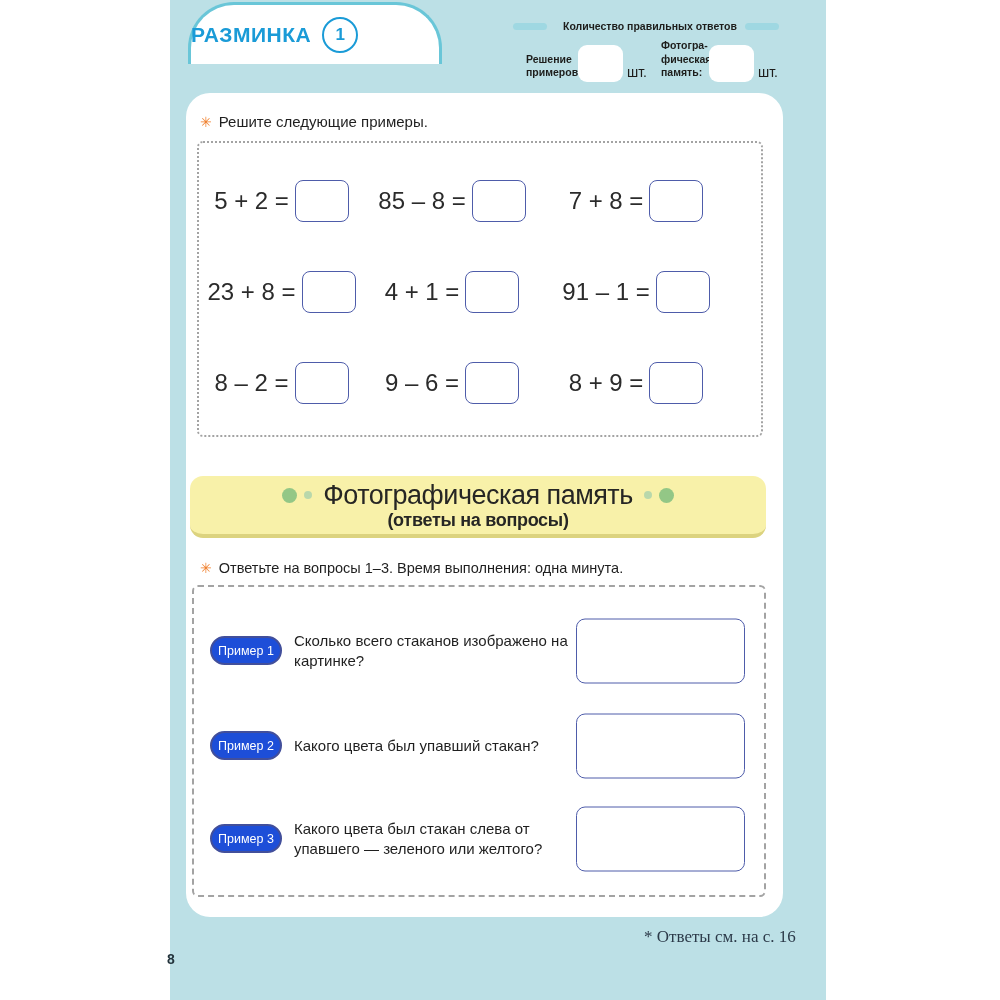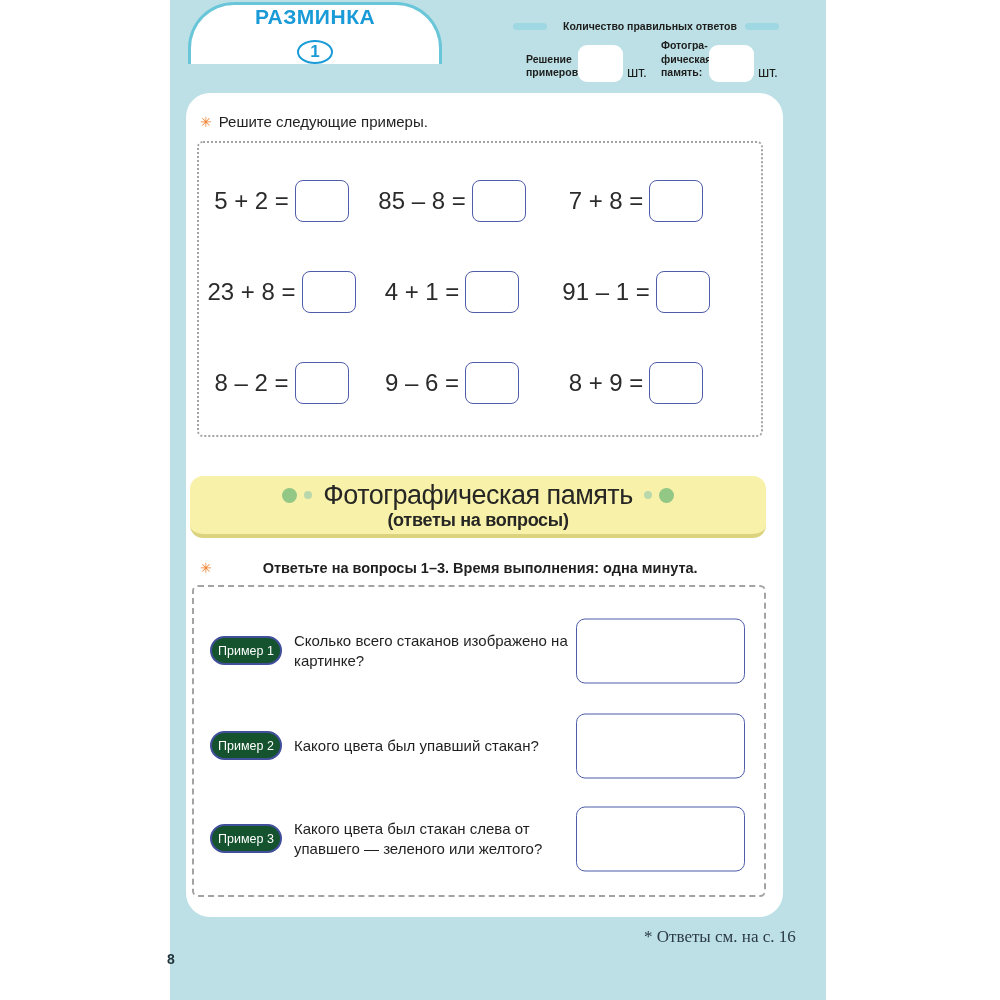--- a/index.html
+++ b/index.html
@@ -6,21 +6,21 @@
   html,body { background:#ffffff; }
   body { font-family:"Liberation Sans", sans-serif; }
   .canvas { position:relative; width:1000px; height:1000px; background:#ffffff; overflow:hidden; }
 
   .page-bg { position:absolute; left:170px; top:0; width:656px; height:1000px; background:#bce0e6; }
 
   
   .tab { position:absolute; left:188px; top:2px; width:254px; height:62px;
          background:#ffffff; border:3px solid #69c6d8; border-bottom:none;
          border-radius:46px 46px 0 0;
-         display:flex; align-items:center; gap:11px;flex-direction:column; }
+         display:flex; align-items:center; gap:11px; }
   .tab-label { color:#1a9bd7; font-size:21px; font-weight:bold; letter-spacing:0.5px; }
   .tab-circle { width:36px; height:36px; border:2.5px solid #1a9bd7; border-radius:50%;
                 display:flex; align-items:center; justify-content:center;
                 color:#1a9bd7; font-size:17px; font-weight:bold; }
 
   
   .score-panel { position:absolute; left:520px; top:20px; width:252px; }
   .sp-title-row { display:flex; align-items:center; justify-content:center; gap:8px; }
   .sp-dash { width:34px; height:7px; border-radius:4px; background:#9fd8e2; flex:none; }
   .sp-title { font-size:10.5px; font-weight:bold; color:#1d1d1b; white-space:nowrap;padding-left:8px; }
@@ -34,21 +34,21 @@
 
   
   .card { position:absolute; left:186px; top:93px; width:597px; height:824px;
           background:#ffffff; border-radius:24px; }
 
   .instr { position:absolute; display:flex; align-items:flex-start; gap:7px; }
   .instr .star { color:#f0802e; font-size:14px; line-height:18px; }
   .instr .itext { font-size:15px; color:#1f1f1f; line-height:18px; }
   .instr1 { left:14px; top:20px; }
   .instr2 { left:14px; top:466px; }
-  .instr2 .itext { font-weight:bold; font-size:14.5px;margin-left:44px; }
+  .instr2 .itext { font-weight:normal; font-size:14.5px; }
 
   
   .dashed1 { position:absolute; left:11px; top:48px; width:566px; height:296px;
              border:2px dotted #a3a3a3; border-radius:6px;
              display:grid; grid-template-columns:161px 180px 188px;
              grid-auto-rows:91px; padding-top:12px; padding-left:2px; }
   .prob { display:flex; align-items:center; justify-content:center; gap:6px; }
   .prob-eq { font-size:24px; color:#2b2b2b; white-space:nowrap; }
   .prob-box { width:54px; height:42px; border:1.5px solid #4e5caa; border-radius:8px;
               background:#ffffff; flex:none; }
@@ -64,21 +64,21 @@
   .banner-title { font-size:27px; font-weight:normal; letter-spacing:-0.5px; color:#262624;
                   margin:0 4px; white-space:nowrap; }
   .banner-sub { font-size:18px; font-weight:bold; letter-spacing:-0.3px; color:#262624; margin-top:-1px; }
 
   
   .dashed2 { position:absolute; left:6px; top:492px; width:574px; height:312px;
              border:2px dashed #a3a3a3; border-radius:6px; }
   .q-row { position:absolute; left:0; width:100%; height:65px; display:flex; align-items:center; }
   .q-row.r1 { top:31px; } .q-row.r2 { top:126px; } .q-row.r3 { top:219px; }
   .badge { margin-left:16px; width:72px; height:29px; flex:none;
-           background:#14532d; border:2px solid #424f9b; border-radius:15px;
+           background:#1d4ed8; border:2px solid #424f9b; border-radius:15px;
            color:#ffffff; font-size:12.5px; display:flex; align-items:center; justify-content:center; }
   .q-text { margin-left:12px; width:278px; font-size:15px; line-height:19.5px; color:#1f1f1f; }
   .q-abox { position:absolute; right:19px; top:50%; transform:translateY(-50%);
             width:169px; height:65px; border:1.5px solid #4e5caa; border-radius:9px; background:#ffffff; }
 
   
   .answers-note { position:absolute; left:644px; top:927px; font-family:"Liberation Serif", serif;
                   font-size:17px; color:#2c3a49; white-space:nowrap; }
   .page-number { position:absolute; left:167px; top:951px; font-size:14px; font-weight:bold; color:#22333b; }
 </style>

